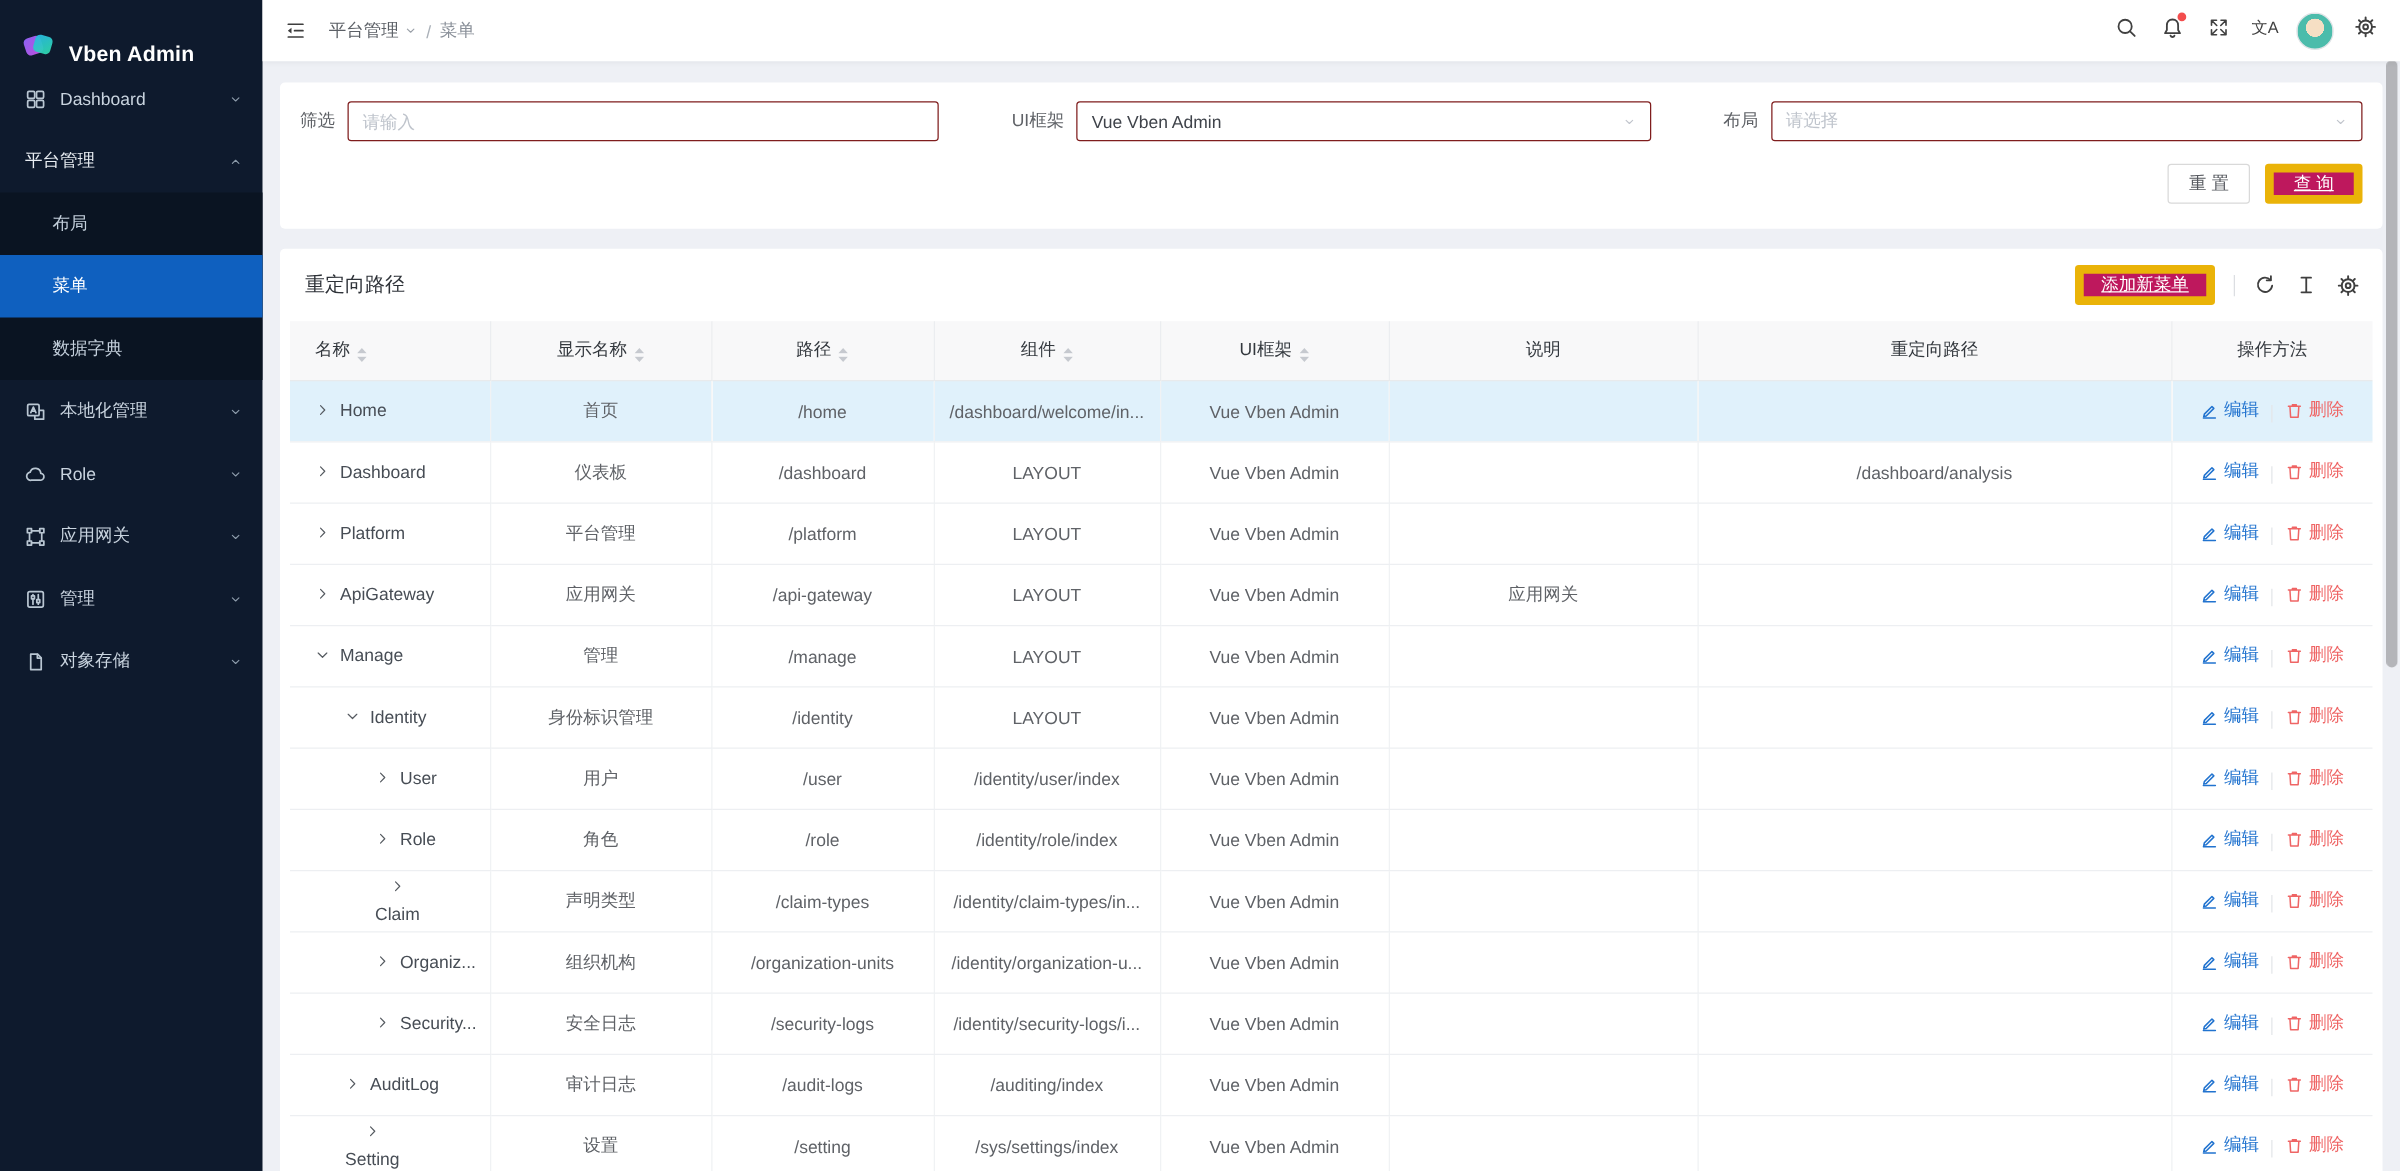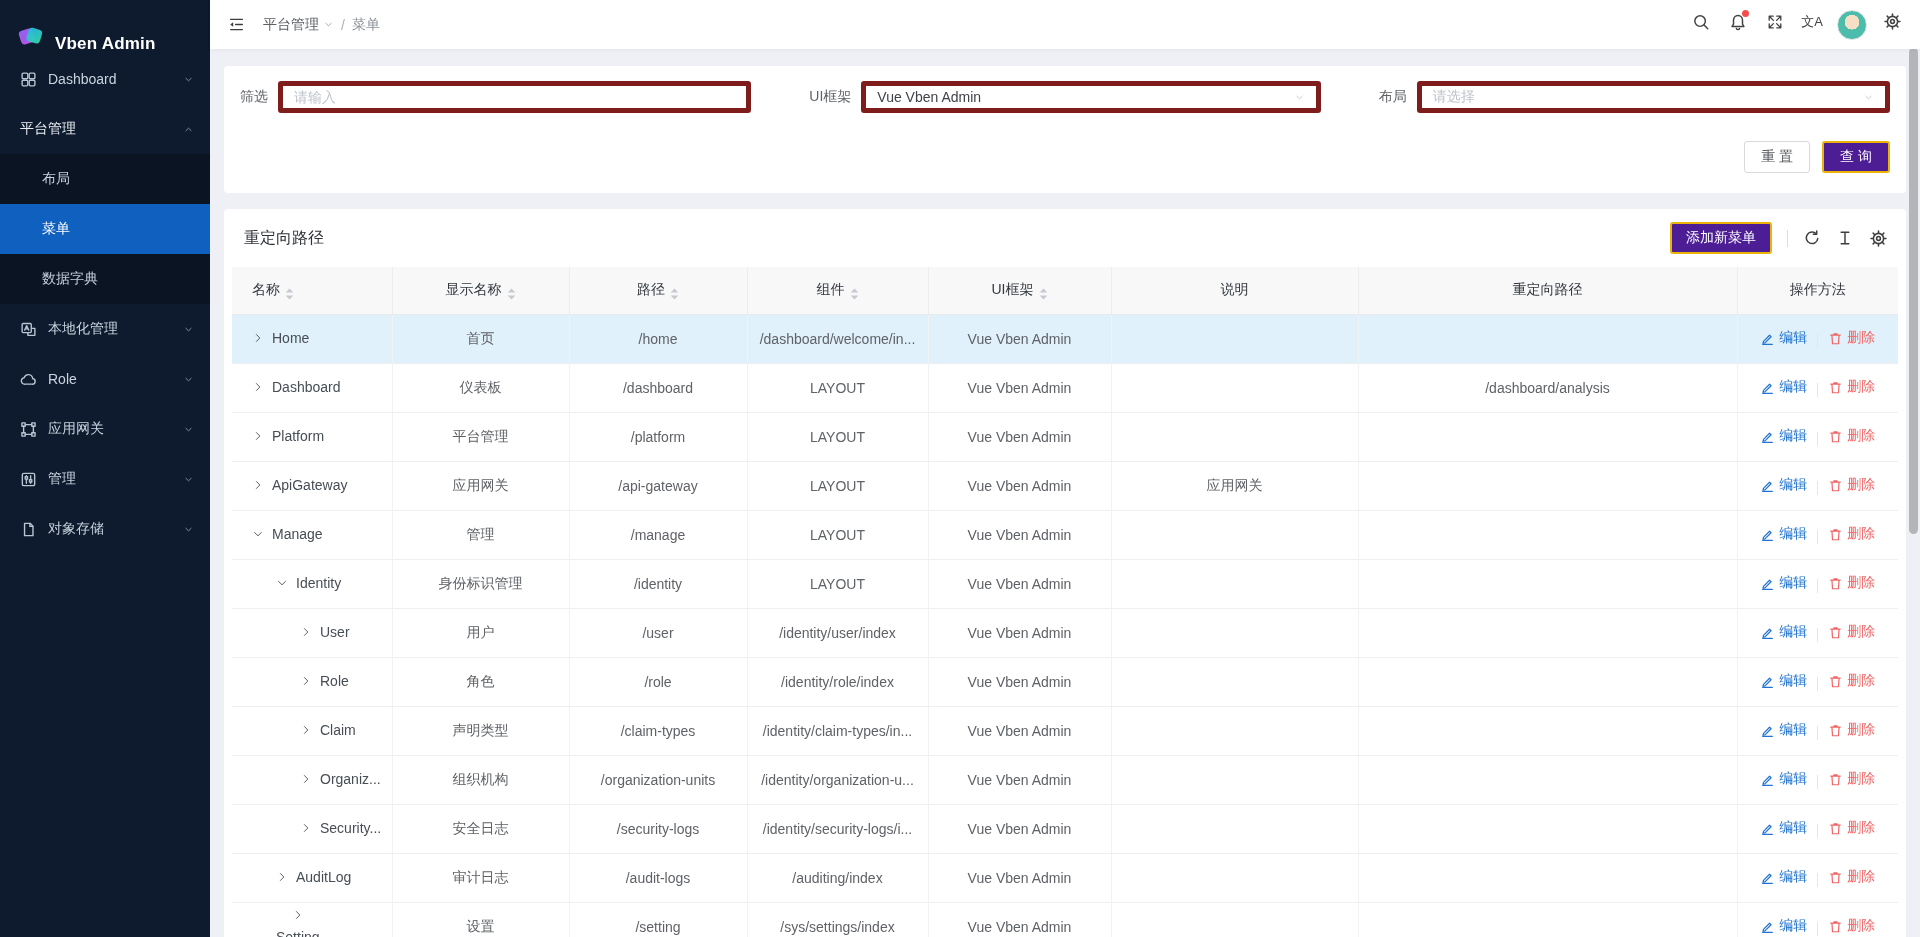--- a/index.html
+++ b/index.html
@@ -38,31 +38,31 @@
             background: radial-gradient(circle at 50% 40%, #f6dfc4 0 33%, #4cbcab 34%);
             border: 1px solid #dfe3e6; }
 
   
   .content { flex: 1; padding: 17px 14px; overflow: hidden; }
   .card { background: #fff; border-radius: 4px; }
   .filter-card { padding: 15px 16px 20px; }
   .f-row { display: flex; gap: 58px; }
   .f-field { flex: 1; display: flex; align-items: center; min-width: 0; }
   .f-label { color: #5f6267; margin-right: 10px; white-space: nowrap; }
-  .f-control { flex: 1; height: 32px; border: 5px solid #7f1d1d; border-radius: 3px; display: flex; align-items: center; padding: 0 11px; background: #fff; min-width: 0; }
+  .f-control { flex: 1; height: 32px; border: 1px solid #7f1d1d; border-radius: 3px; display: flex; align-items: center; padding: 0 11px; background: #fff; min-width: 0; }
   .f-control input { border: none; outline: none; flex: 1; font: inherit; color: #606266; min-width: 0; background: transparent; }
   .f-control input::placeholder { color: #bfc4cc; }
   .f-select { justify-content: space-between; cursor: pointer; }
   .f-select .val { color: #3f434a; }
   .f-select .ph { color: #bfc4cc; }
   .f-select .s-chev { color: #c0c4cc; }
-  .f-actions { display: flex; justify-content: flex-end; gap: 12px; margin-top: 28px; }
+  .f-actions { display: flex; justify-content: flex-end; gap: 12px; margin-top: 18px; }
   .btn { height: 32px; padding: 0 16px; border-radius: 3px; font-size: 14px; display: inline-flex; align-items: center; cursor: pointer; white-space: nowrap; }
   .btn-plain { background: #fff; border: 1px solid #d9d9d9; color: #55585e; }
-  .btn-primary { background: #4c1d95; border: 2px solid #eab308; color: #fff; }
+  .btn-primary { background: #be185d; border: 7px solid #eab308; color: #fff; text-decoration: underline; }
 
   
   .table-card { margin-top: 16px; padding: 10px 8px 0; height: 780px; }
   .t-head { display: flex; align-items: center; justify-content: space-between; padding: 3px 10px 13px 12px; }
   .t-title { font-size: 16px; color: #2e3238; }
   .t-controls { display: flex; align-items: center; gap: 15px; }
   .t-divider { width: 1px; height: 17px; background: #dcdee2; }
   .t-icon { color: #3f3f3f; cursor: pointer; display: flex; }
 
   table { width: 100%; border-collapse: collapse; table-layout: fixed; }
@@ -656,21 +656,21 @@
                     </svg>
                     <span>编辑</span>
                   </a><span class="act-div"></span><a class="link link-del">
                     <svg width="15" height="15" viewBox="0 0 16 16" fill="none" stroke="currentColor" stroke-width="1.3" stroke-linecap="round" stroke-linejoin="round">
                       <path d="M2.9 4.3h10.2M6.3 4.3V3.1h3.4v1.2M4.2 4.3l.6 9.3h6.4l.6-9.3"></path>
                     </svg>
                     <span>删除</span>
                   </a></td>
               </tr>
               <tr>
-                <td class="name-cell"><span class="tree" style="padding-left: 48px;">
+                <td class="name-cell"><span class="tree" style="padding-left: 48px; flex-direction: column;">
                     <span class="chev">
                       <svg width="12" height="12" viewBox="0 0 16 16" fill="none" stroke="currentColor" stroke-width="1.3" stroke-linecap="round" stroke-linejoin="round">
                         <path d="M5.9 3.4 10.4 8l-4.5 4.6"></path>
                       </svg>
                     </span>
                     <span>Claim</span>
                   </span></td>
                 <td>声明类型</td>
                 <td>/claim-types</td>
                 <td>/identity/claim-types/in...</td>

